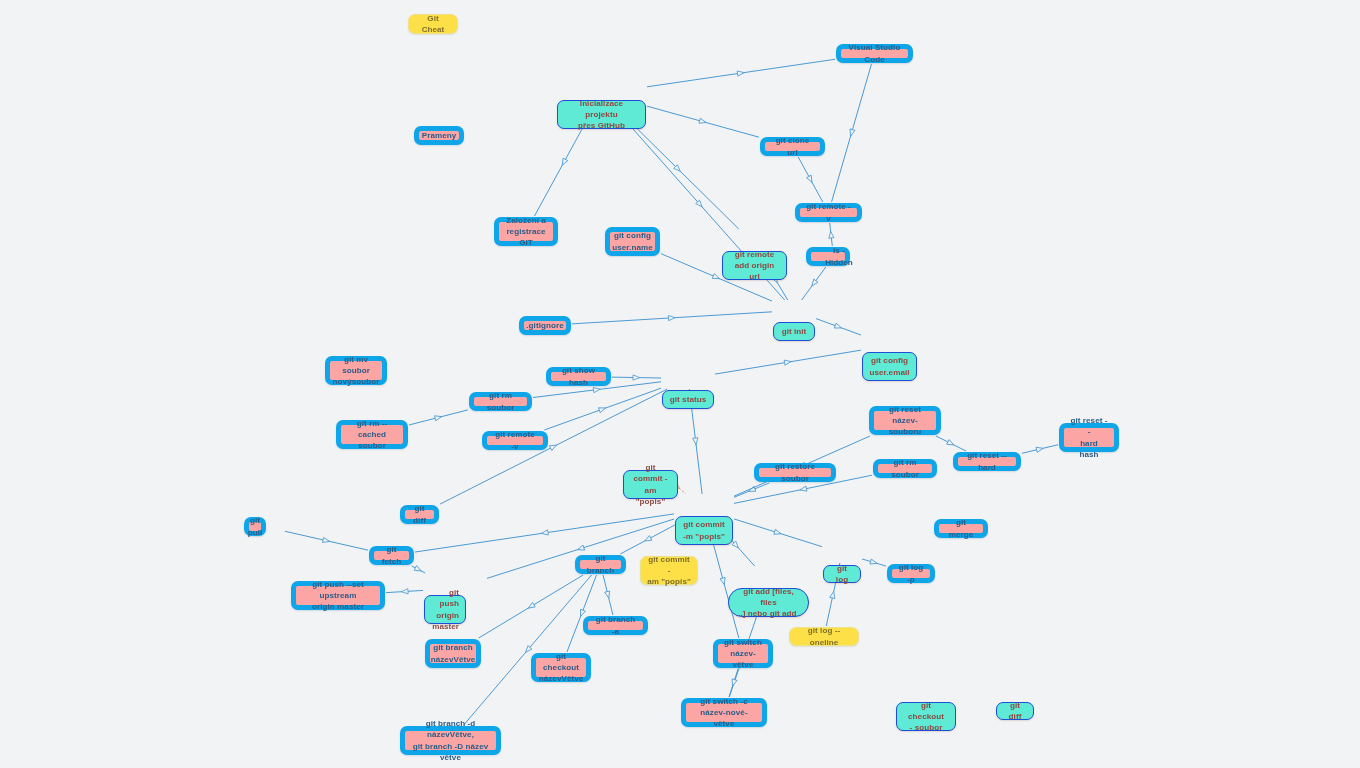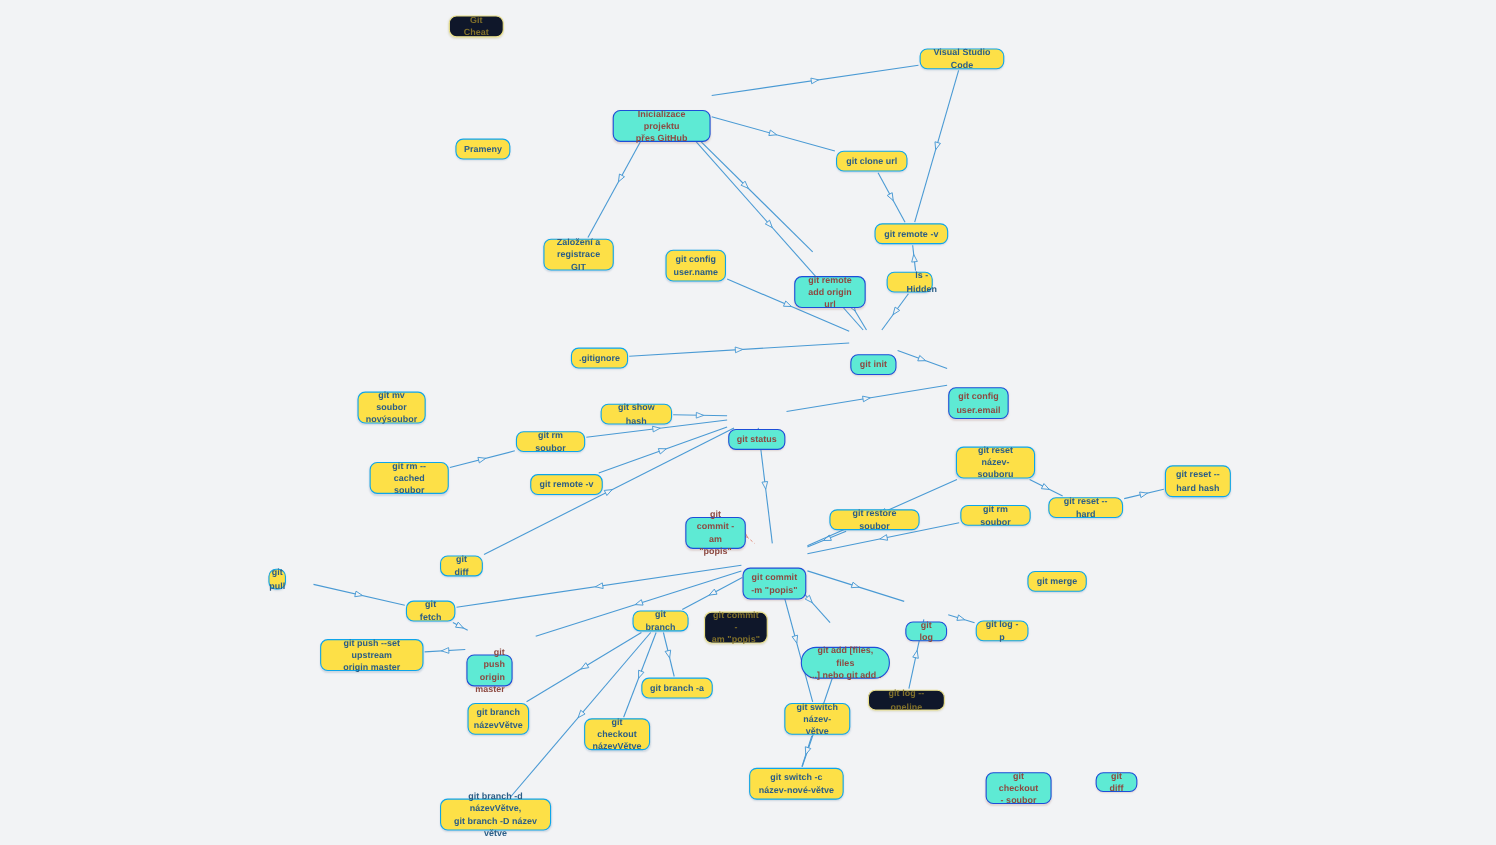--- a/index.html
+++ b/index.html
@@ -38,34 +38,34 @@
     letter-spacing: 0.05px;
     display: flex;
     align-items: center;
     justify-content: center;
     padding: 3px 6px;
     white-space: pre-line;
     cursor: pointer;
     user-select: none;
   }
   .node.blue {
-    background: #fde047;
-    border: 1px solid #0ea5e9;
+    background: #fca5a5;
+    border: 5px solid #0ea5e9;
     color: #2b5d86;
     box-shadow: 0 1px 1.5px rgba(80,120,160,0.22);
   }
   .node.pink {
     background: #5eead4;
     border: 1px solid #1d4ed8;
     color: #8d4a42;
     box-shadow: 0 1px 1.5px rgba(160,110,100,0.22);
     margin-top: 21px;
   }
   .node.yellow {
-    background: #0f172a;
+    background: #fde047;
     border: 1px solid #ece28a;
     color: #80702a;
     box-shadow: 0 1px 1.5px rgba(160,150,80,0.22);
   }
 </style>
 </head>
 <body>
 
 <div id="canvas">
   <svg id="edge-layer" width="1360" height="768" viewBox="0 0 1360 768">

